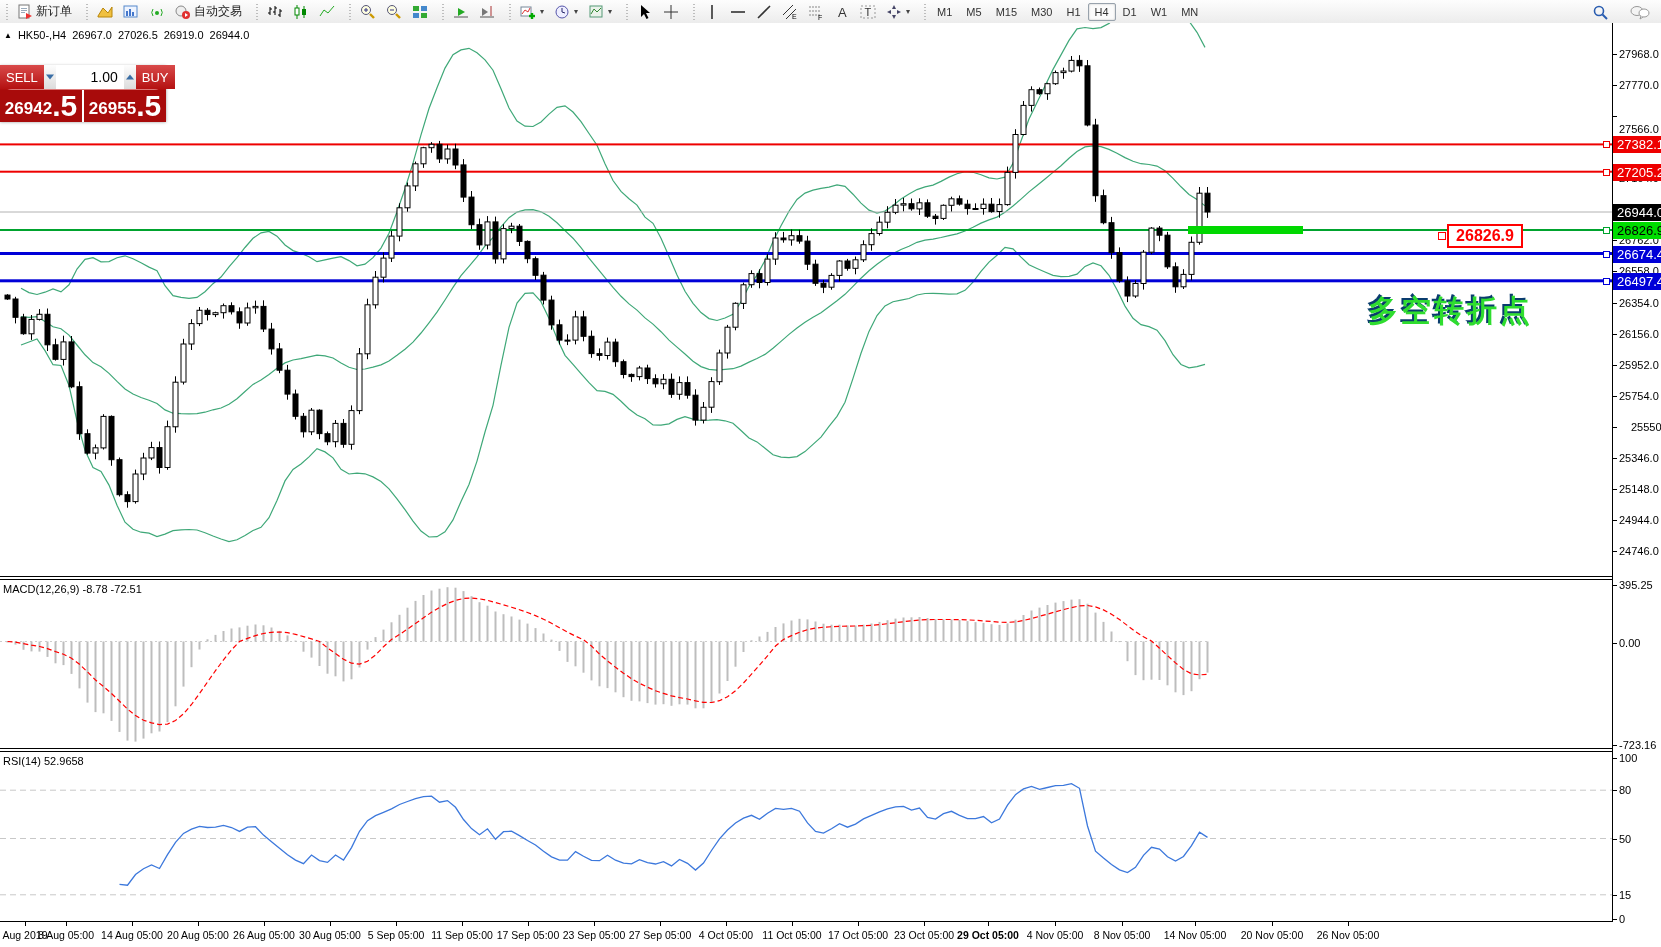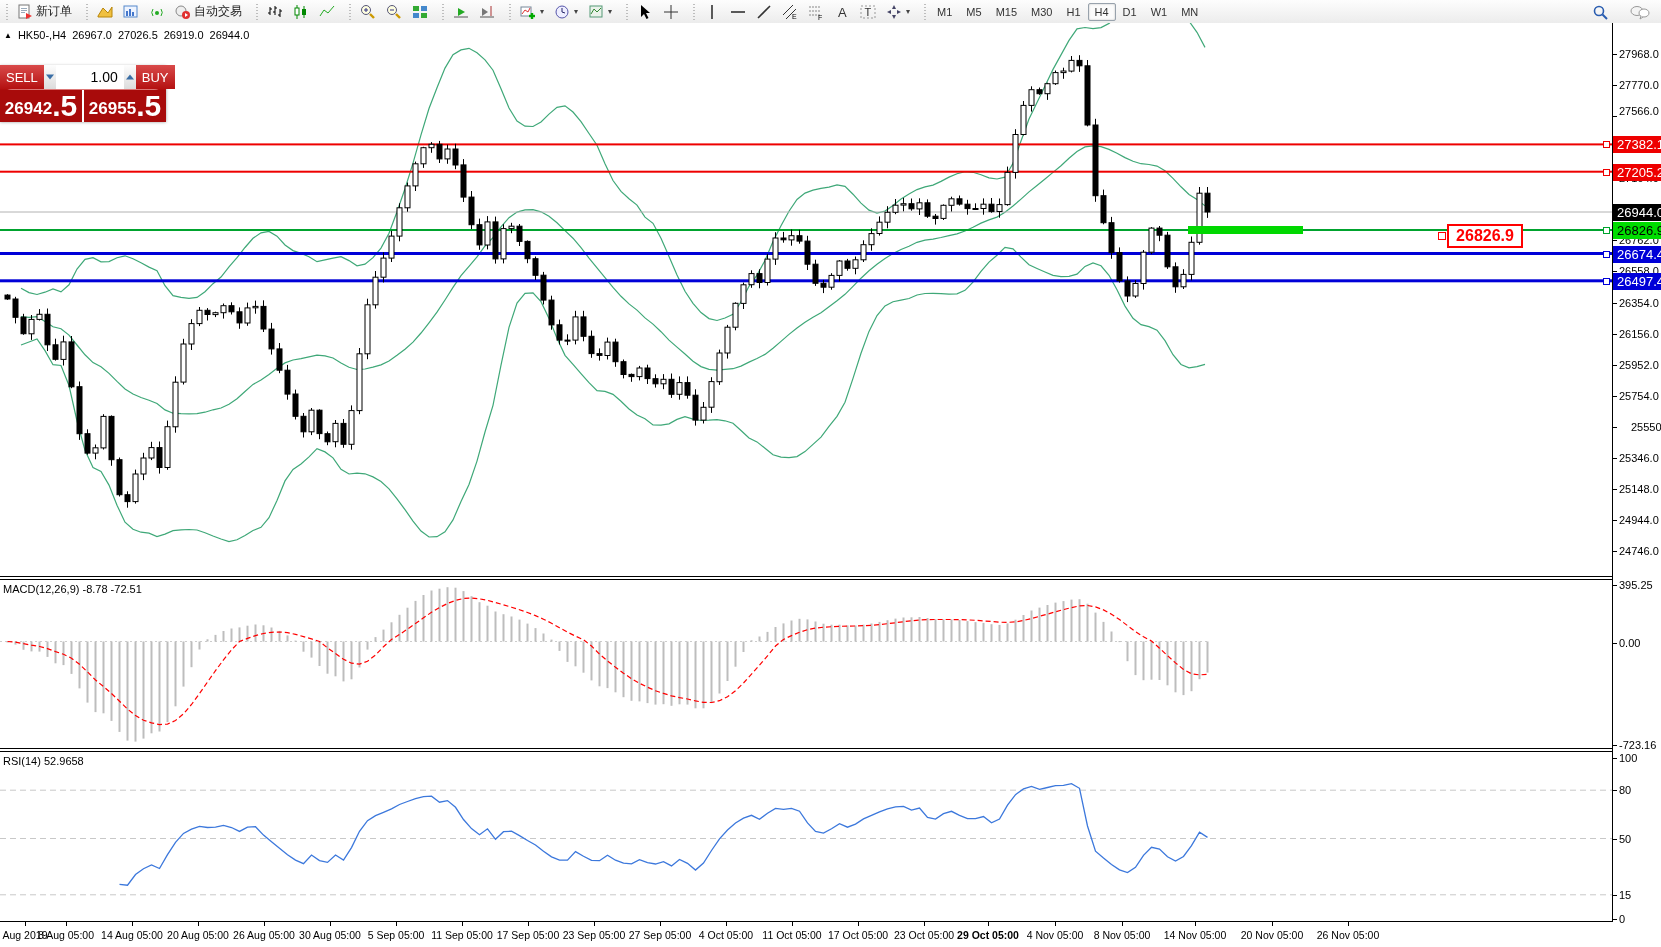--- a/index.html
+++ b/index.html
@@ -701,20 +701,21 @@
           <span class="tp-main">26942</span>
           <span class="tp-pip">.5</span>
         </div>
         <div class="tp-price">
           <span class="tp-main">26955</span>
           <span class="tp-pip">.5</span>
         </div>
       </div>
     </div>
 
+    <div id="annotation">多空转折点</div>
     <div id="price-box-handle"></div>
     <div id="price-box">26826.9</div>
 
     <div class="hsep" style="top:553px"></div>
     <div class="hsep" style="top:556px"></div>
     <svg id="macd-svg" class="panel-svg" width="1612" height="168" style="top:557px;">
         <line x1="0" x2="1210" y1="61.5" y2="61.5" stroke="#cccccc" stroke-dasharray="2,3"></line>
         <g>
           <rect x="6.5" y="61.5" width="2" height="1.0" fill="#bdbdbd"></rect>
           <rect x="14.5" y="61.5" width="2" height="3.1" fill="#bdbdbd"></rect>
@@ -887,21 +888,21 @@
     </div>
 
     <div class="hsep" style="top:898px"></div>
     <div id="vaxis-line"></div>
     <div id="price-axis">
         <div class="tick-dash" style="top: 31px;"></div>
         <div class="axis-label" style="top: 25px;">27968.0</div>
         <div class="tick-dash" style="top: 62px;"></div>
         <div class="axis-label" style="top: 56px;">27770.0</div>
         <div class="tick-dash" style="top: 93px;"></div>
-        <div class="axis-label" style="top: 82px;">27566.0</div>
+        <div class="axis-label" style="top: 100px;">27566.0</div>
         <div class="tick-dash" style="top: 124px;"></div>
         <div class="axis-label" style="top: 118px;">27368.0</div>
         <div class="tick-dash" style="top: 155px;"></div>
         <div class="axis-label" style="top: 149px;">27164.0</div>
         <div class="tick-dash" style="top: 186px;"></div>
         <div class="axis-label" style="top: 180px;">26960.0</div>
         <div class="tick-dash" style="top: 217px;"></div>
         <div class="axis-label" style="top: 211px;">26762.0</div>
         <div class="tick-dash" style="top: 248px;"></div>
         <div class="axis-label" style="top: 242px;">26558.0</div>

